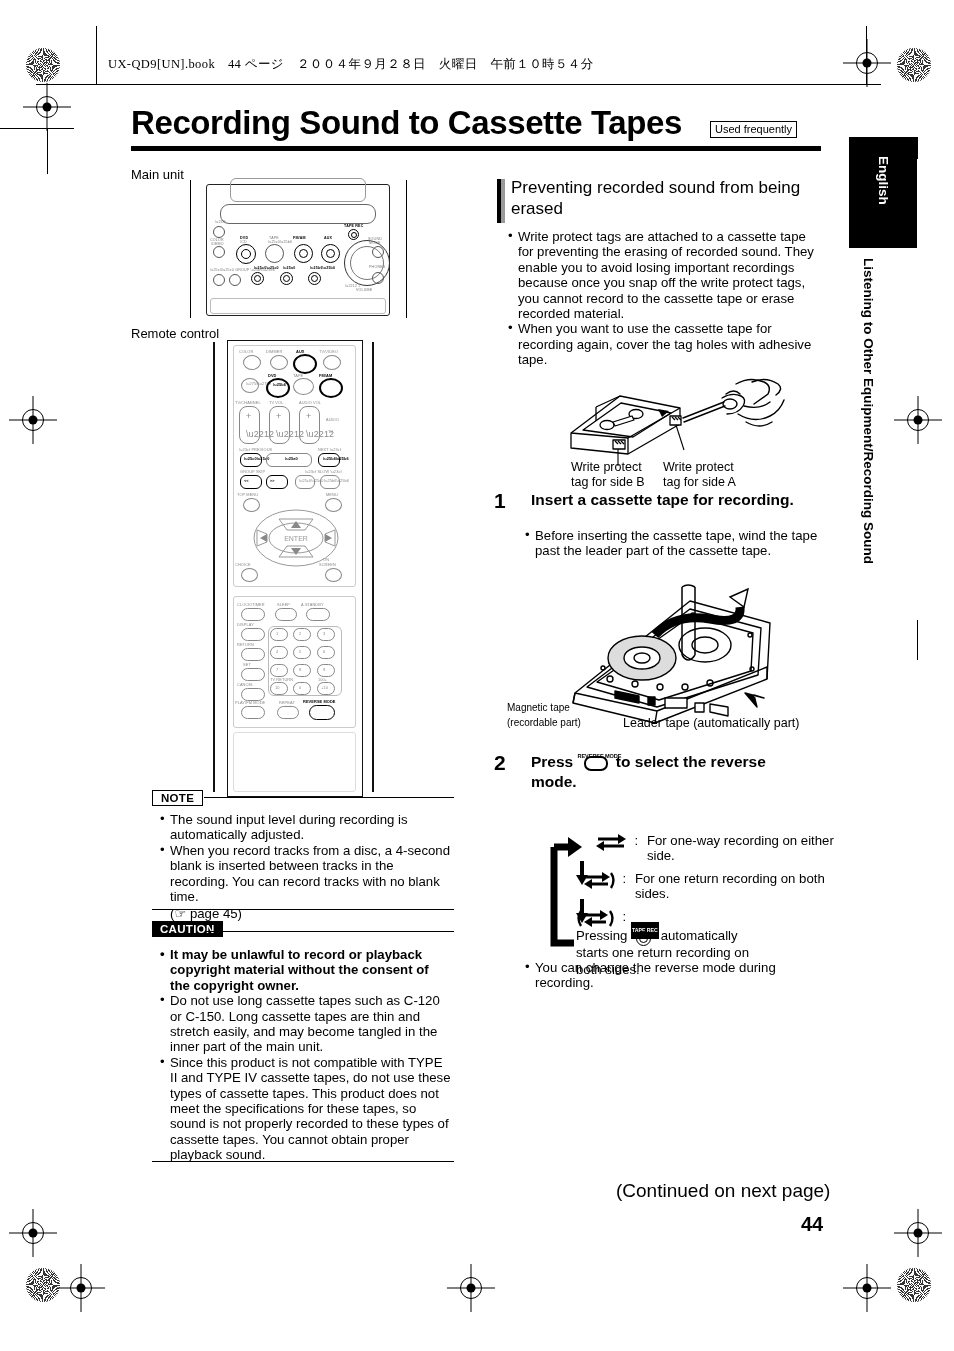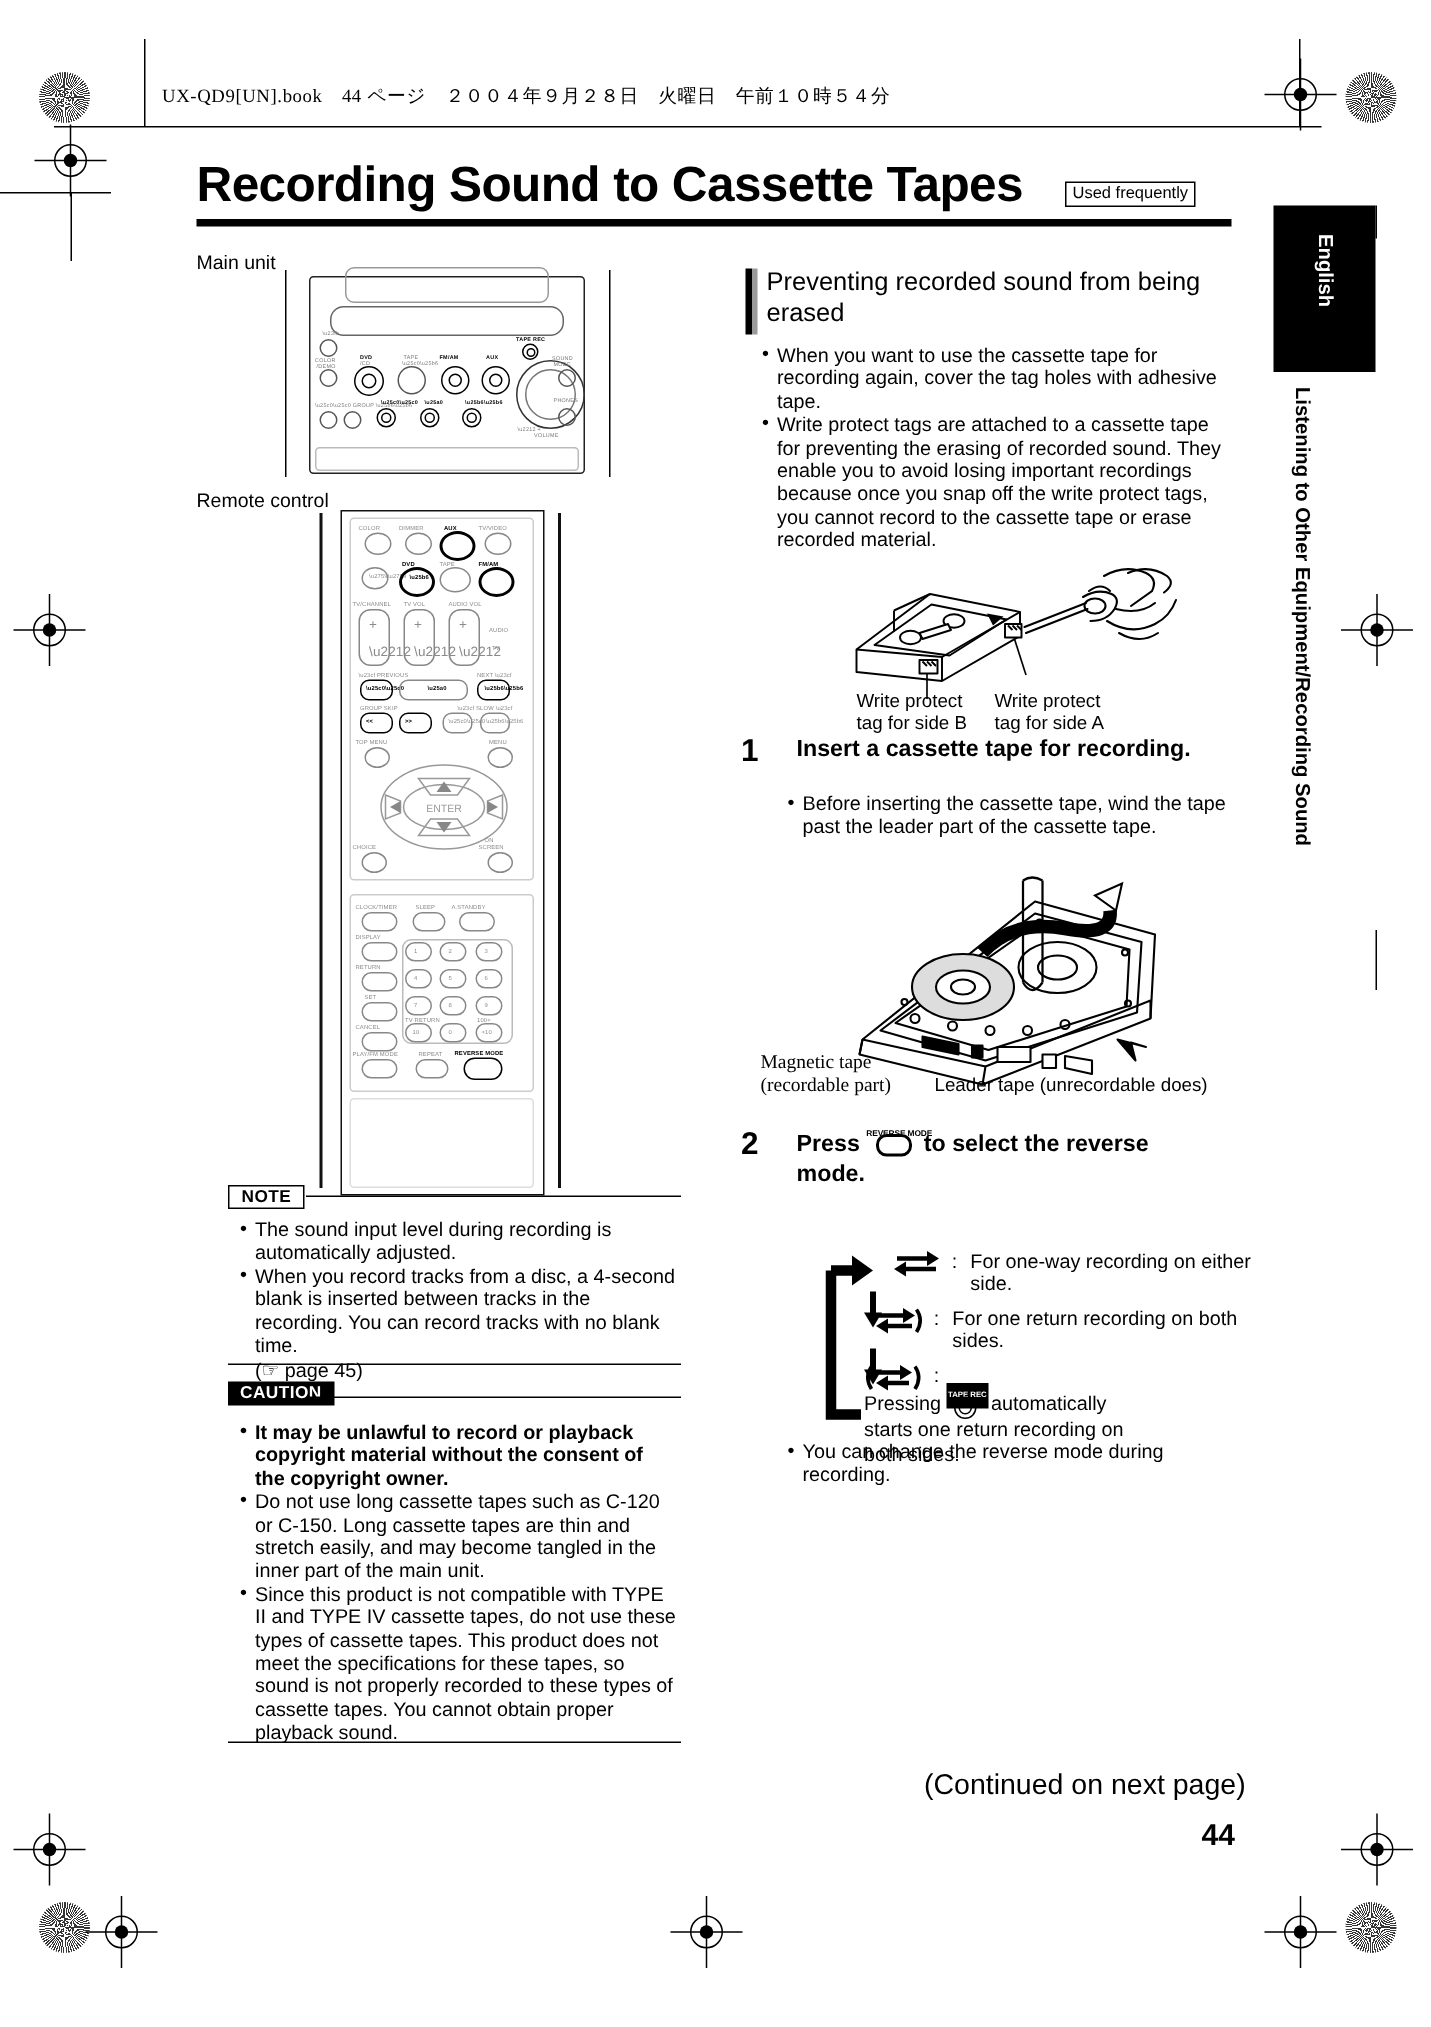--- a/index.html
+++ b/index.html
@@ -361,22 +361,22 @@
     <div class="bullet" style="font-weight:bold;">It may be unlawful to record or playback copyright material without the consent of the copyright owner.</div>
     <div class="bullet">Do not use long cassette tapes such as C-120 or C-150. Long cassette tapes are thin and stretch easily, and may become tangled in the inner part of the main unit.</div>
     <div class="bullet">Since this product is not compatible with TYPE II and TYPE IV cassette tapes, do not use these types of cassette tapes. This product does not meet the specifications for these tapes, so sound is not properly recorded to these types of cassette tapes. You cannot obtain proper playback sound.</div>
   </div>
   <div class="hr" style="left:152px;top:1161px;width:302px;"></div>
 
   <div class="secbar"></div>
   <div class="sechead">Preventing recorded sound from being erased</div>
 
   <div class="para" style="left:508px;top:229px;width:312px;">
+    <div class="bullet">Write protect tags are attached to a cassette tape for preventing the erasing of recorded sound. They enable you to avoid losing important recordings because once you snap off the write protect tags, you cannot record to the cassette tape or erase recorded material.</div>
     <div class="bullet">When you want to use the cassette tape for recording again, cover the tag holes with adhesive tape.</div>
-    <div class="bullet">Write protect tags are attached to a cassette tape for preventing the erasing of recorded sound. They enable you to avoid losing important recordings because once you snap off the write protect tags, you cannot record to the cassette tape or erase recorded material.</div>
   </div>
 
   <div style="position:absolute;left:508px;top:378px;width:320px;height:85px;">
     <svg width="320" height="85" viewBox="0 0 320 85">
       <g fill="none" stroke="#000" stroke-width="1.3" stroke-linejoin="round">
         <path d="M63 55 L112 18 L172 30 L172 46 L120 76 L63 70 Z" fill="#fff"></path>
         <path d="M63 55 L120 60 L120 76"></path>
         <path d="M120 60 L172 30"></path>
         <path d="M75 52 L113 25 L163 35 L125 59 Z"></path>
         <ellipse cx="99" cy="47" rx="7" ry="4.5"></ellipse>
@@ -448,22 +448,22 @@
         <path d="M240 110 l12 14 l-3 -12 l10 3 z" fill="#000"></path>
       </g>
       <g fill="none" stroke="#000" stroke-width="1.5">
         <path d="M177 4 L177 72 M190 4 L190 72"></path>
         <path d="M177 4 q6 -4 13 0"></path>
         <path d="M177 72 q6 10 13 0"></path>
         <path d="M150 52 q20 -22 55 -16 q32 6 30 -12" stroke-width="9"></path>
         <path d="M225 14 l18 -8 l-4 18 z" fill="#fff" stroke-width="1.4"></path>
       </g>
     </svg>
-    <div style="position:absolute;left:2px;top:118px;font-size:13px;line-height:14.5px;font-family:Liberation Serif, serif;">Magnetic tape<br>(recordable part)</div>
-    <div style="position:absolute;left:118px;top:133px;font-size:12.5px;">Leader tape (unrecordable does)</div>
+    <div style="position:absolute;left:2px;top:118px;font-size:10px;line-height:14.5px;">Magnetic tape<br>(recordable part)</div>
+    <div style="position:absolute;left:118px;top:133px;font-size:12.5px;">Leader tape (automatically part)</div>
   </div>
 
   <div class="stepnum" style="left:494px;top:751px;">2</div>
   <div style="position:absolute;left:531px;top:752px;width:300px;font-size:15.5px;font-weight:bold;line-height:20px;">
     <span>Press</span>
     <span style="display:inline-block;position:relative;width:34px;height:18px;vertical-align:-3px;">
       <span style="position:absolute;left:0;top:-6px;font-size:5.6px;font-weight:bold;letter-spacing:-.1px;white-space:nowrap;">REVERSE MODE</span>
       <span style="position:absolute;left:6px;top:4px;width:20px;height:11px;border:2px solid #000;border-radius:7px;"></span>
     </span>
     <span>to select the reverse</span>

